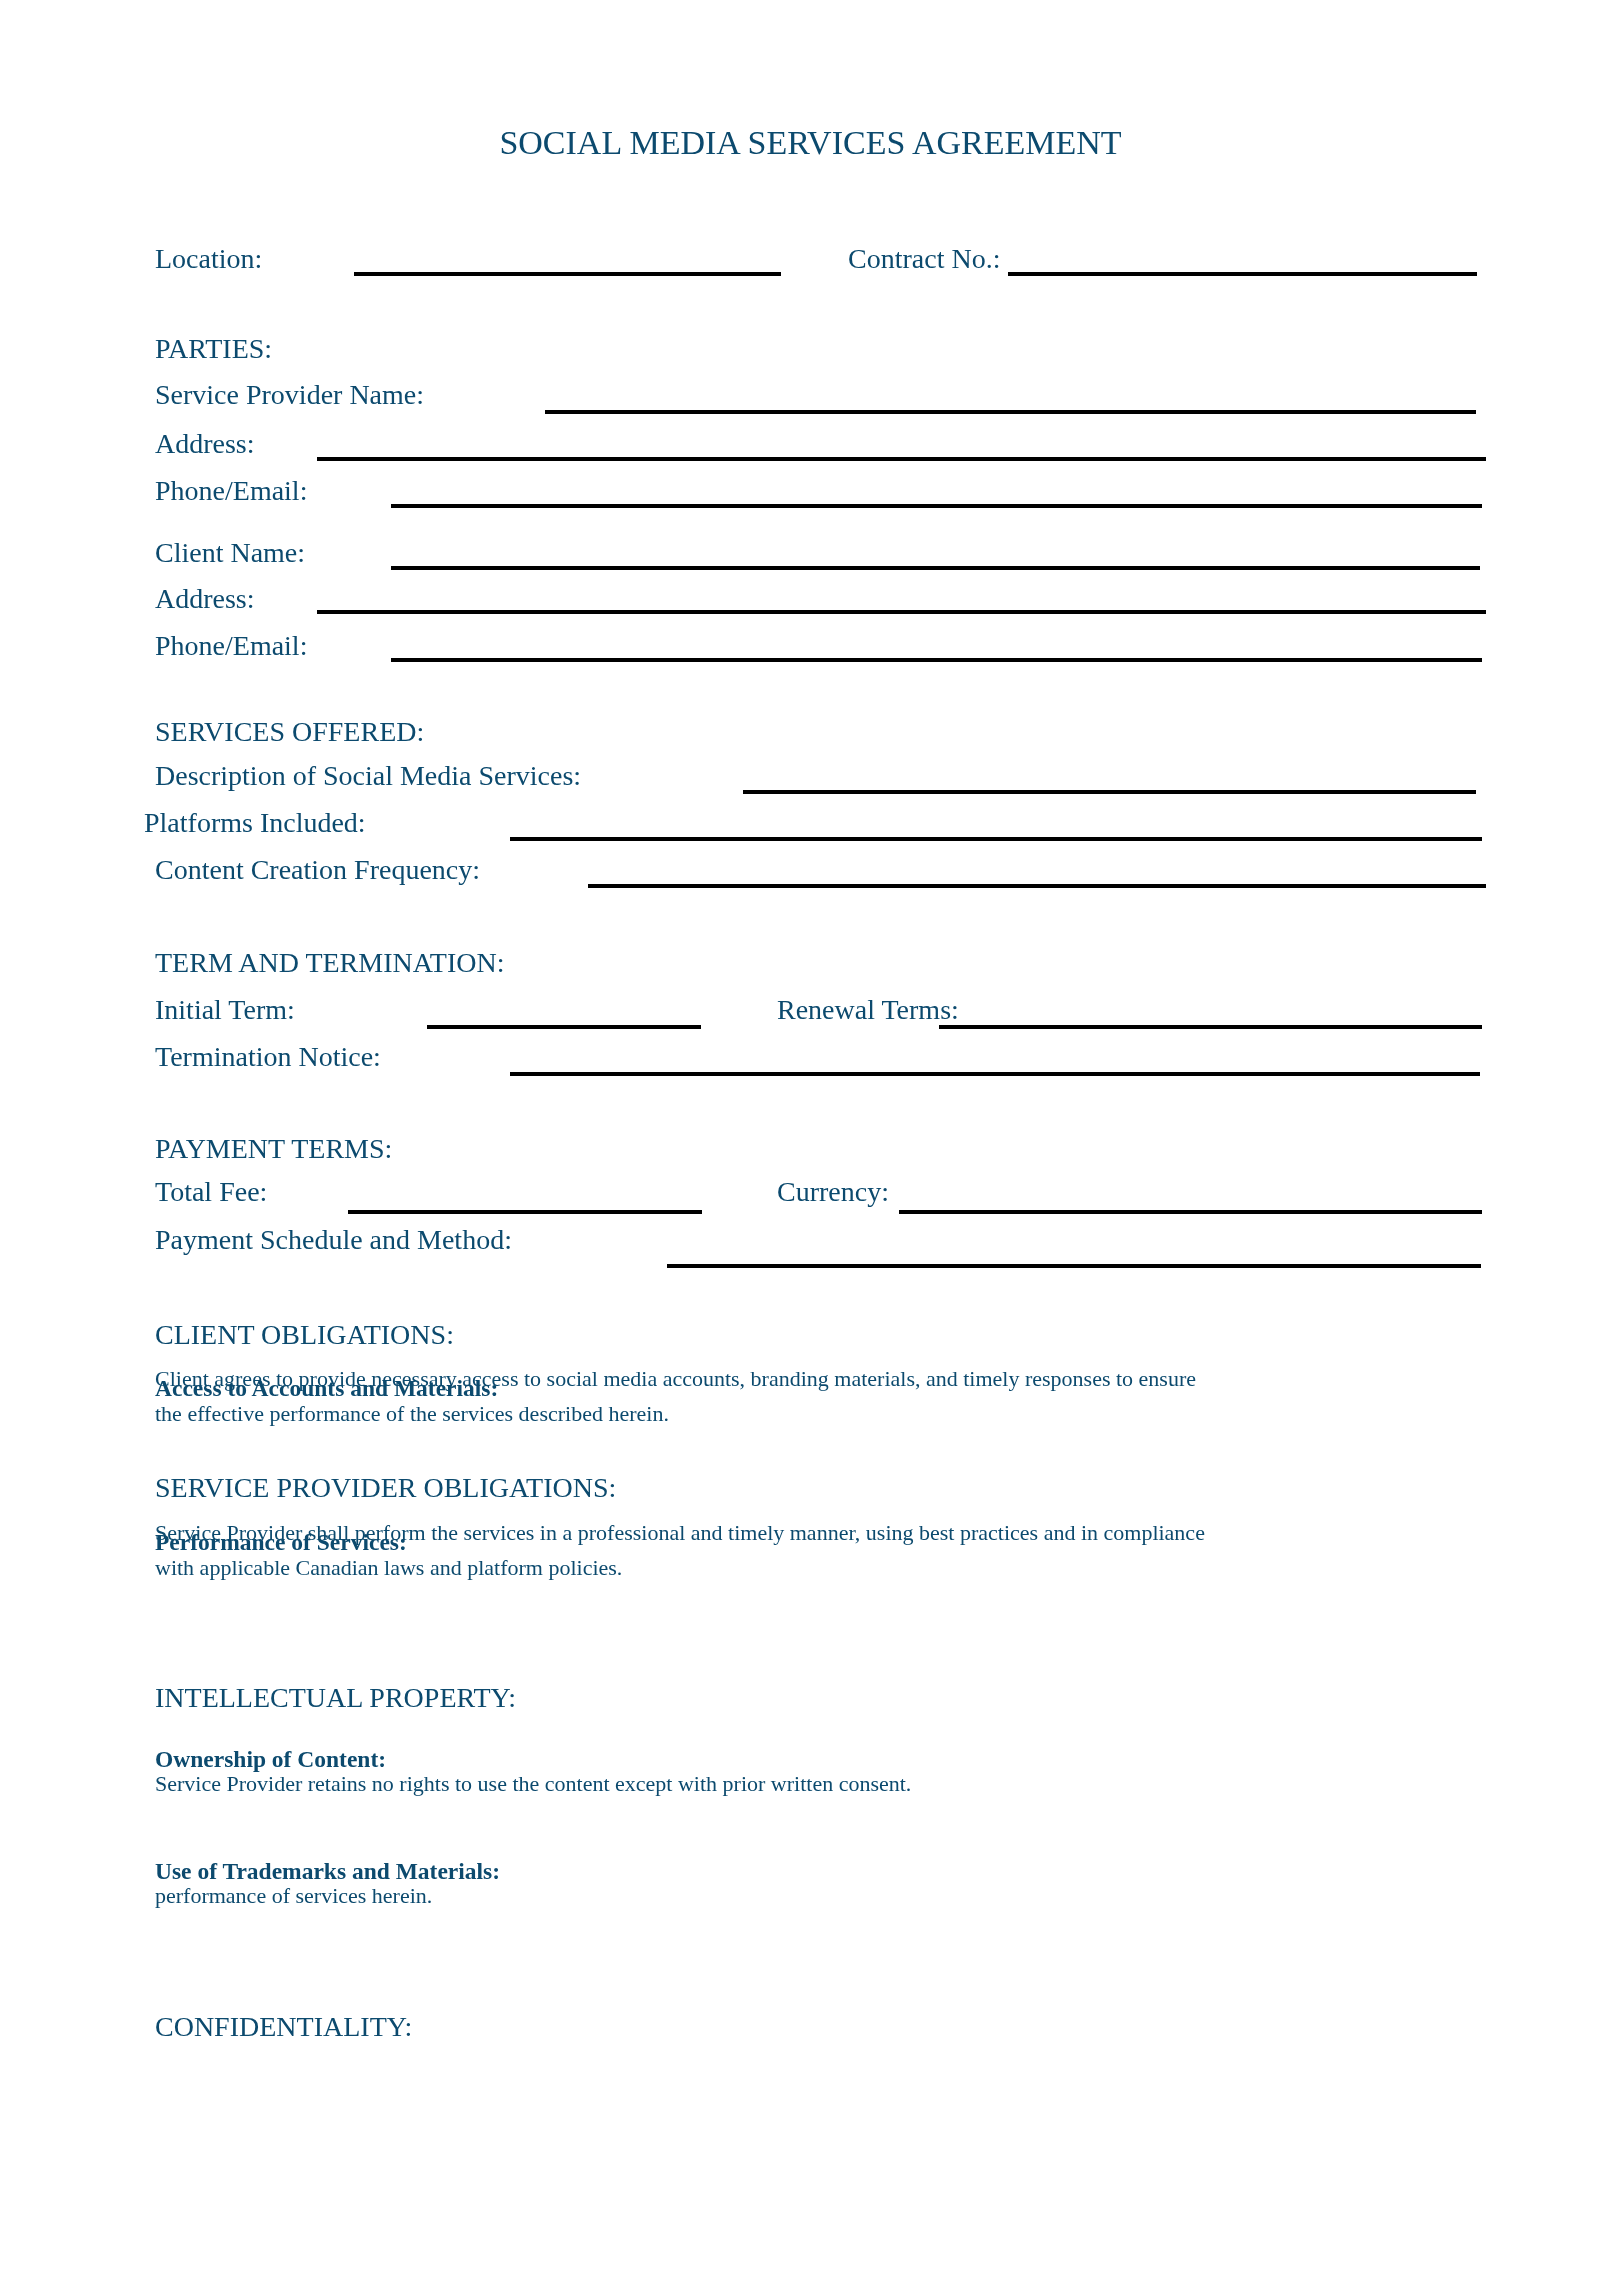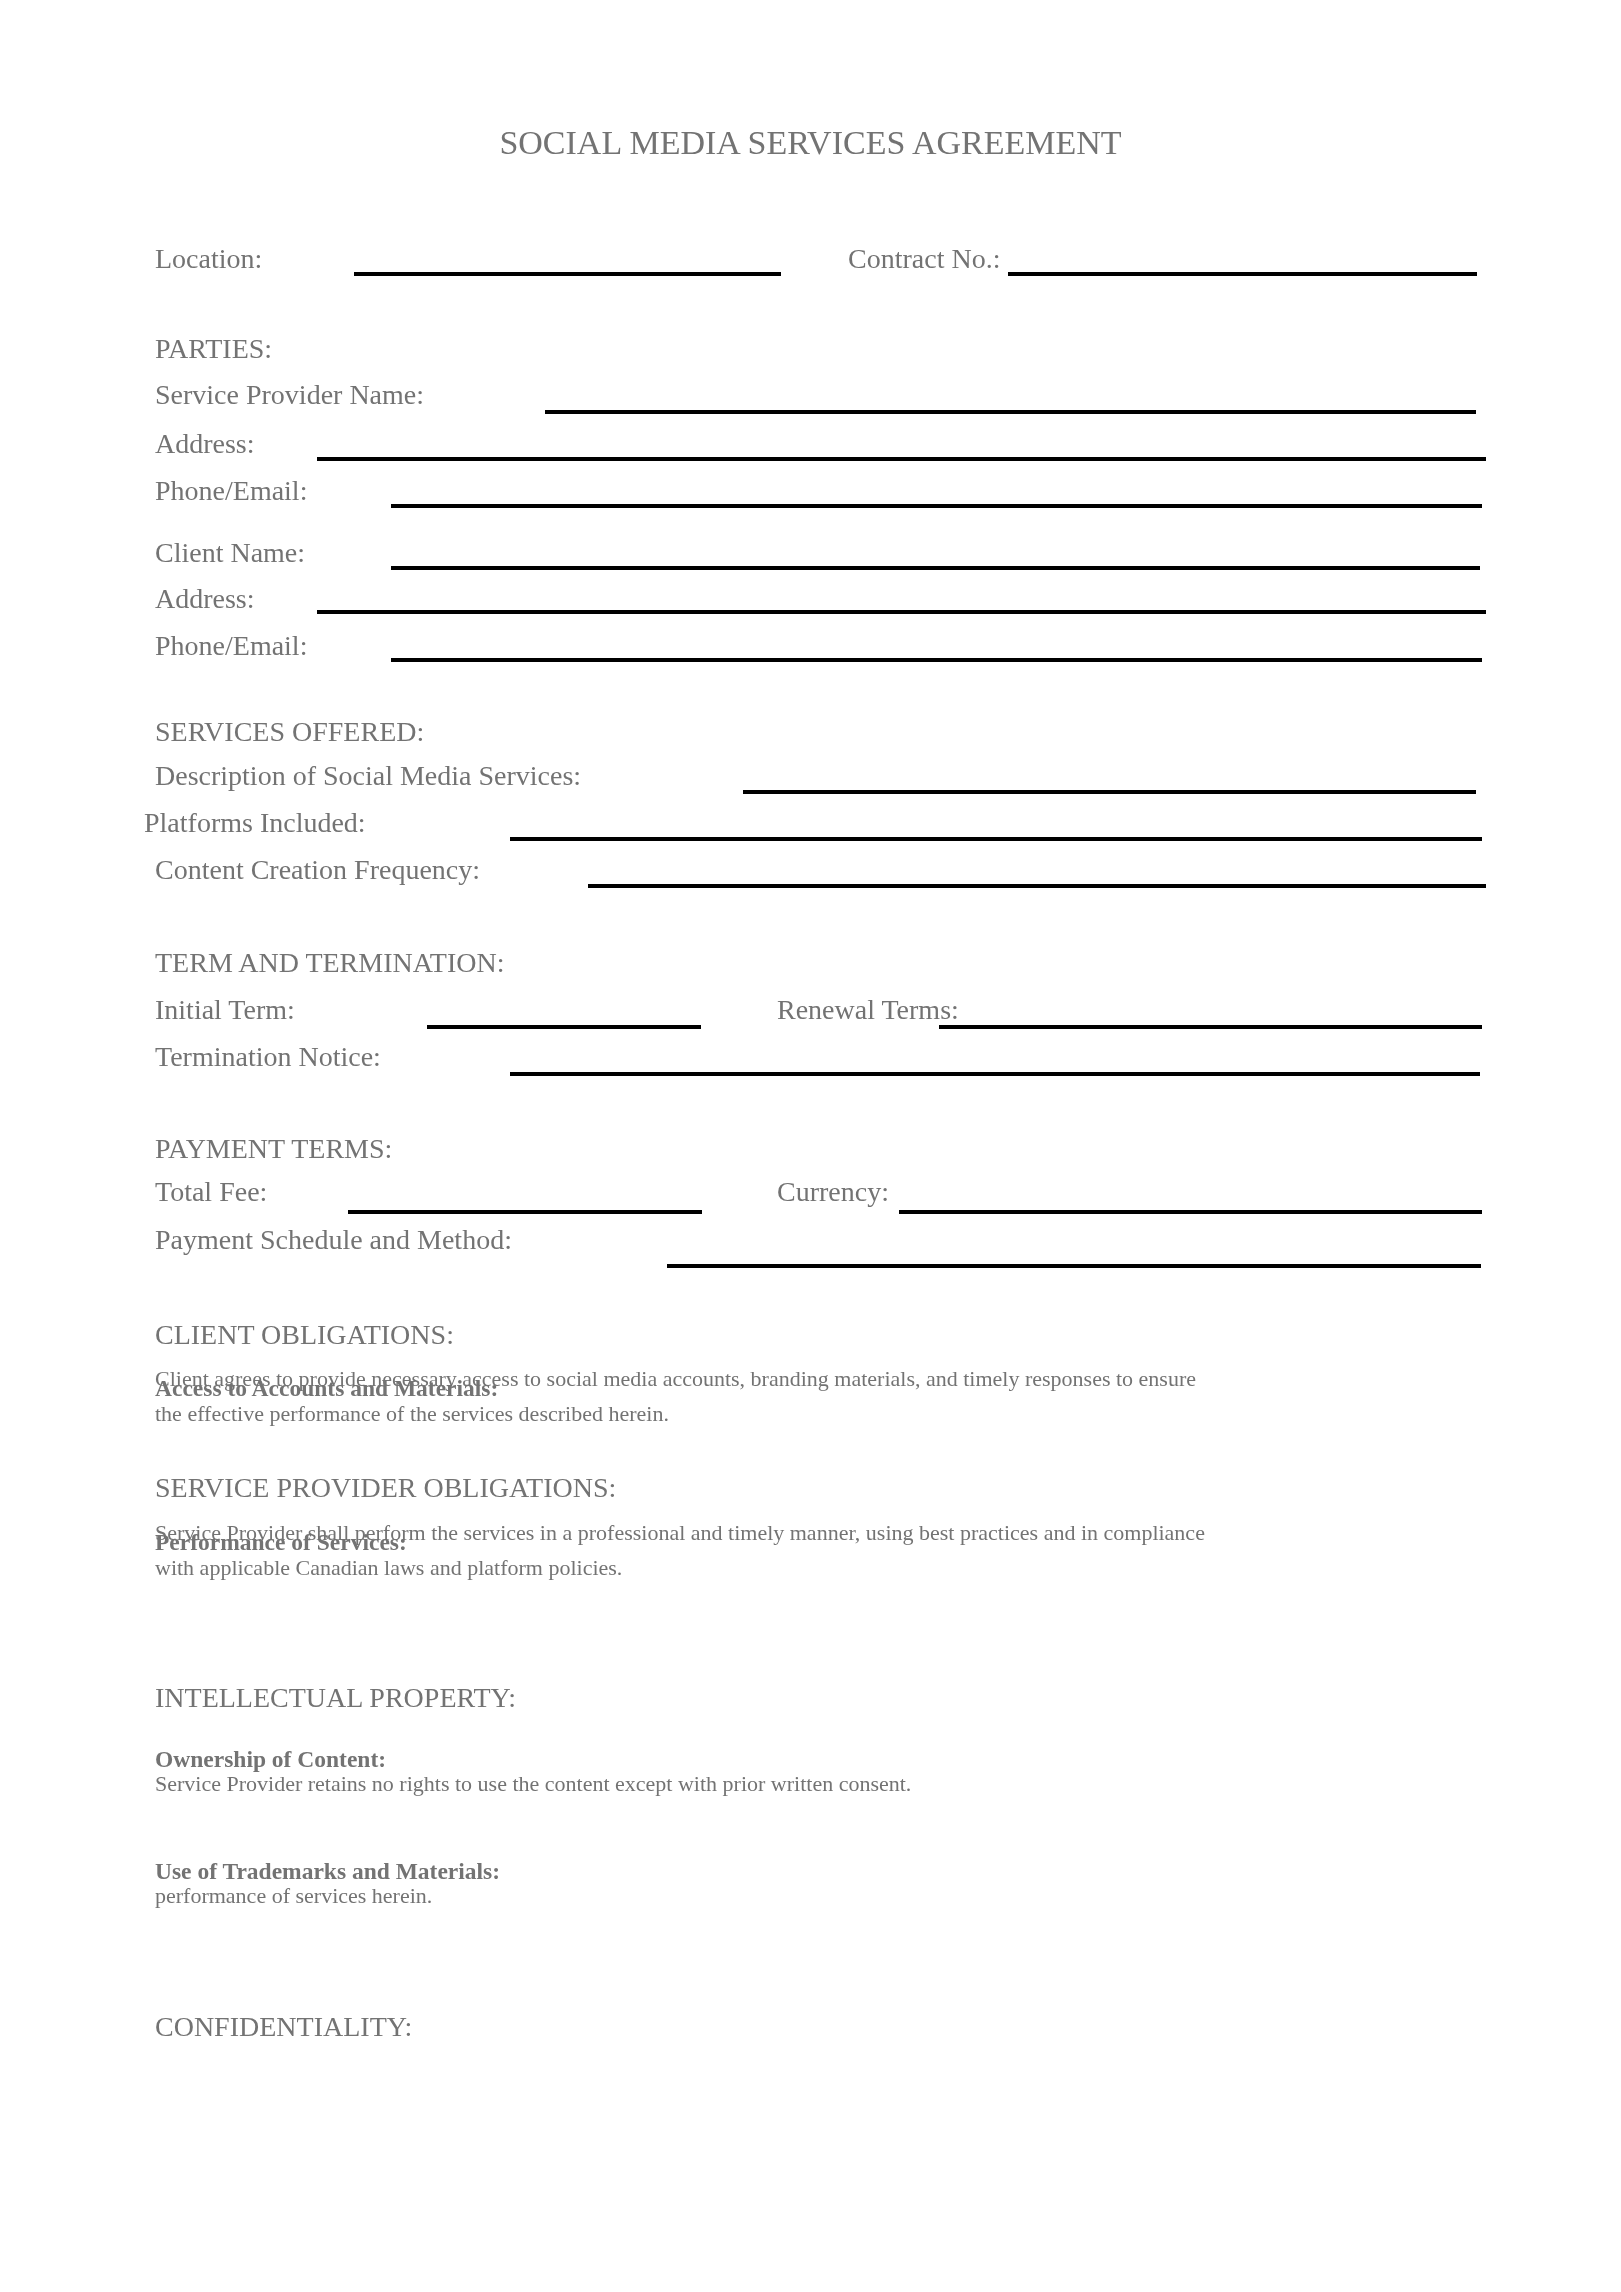--- a/index.html
+++ b/index.html
@@ -4,21 +4,21 @@
 <style>
   html,body{margin:0;padding:0;background:#ffffff;}
   .page{
     position:relative;
     width:1621px;height:2293px;
     background:#ffffff;
     font-family:"Liberation Serif", serif;
     color:#000000;
     overflow:hidden;
   }
-  .t{position:absolute;white-space:nowrap;color:#737373;line-height:1.15;}
+  .t{position:absolute;white-space:nowrap;color:#0c4a6e;line-height:1.15;}
   .title{font-size:34px;left:0;right:0;text-align:center;}
   .heading{font-size:28px;}
   .label{font-size:28px;}
   .body{font-size:22px;}
   .runin{font-size:23.5px;font-weight:bold;margin-top:9px;}
   .line{position:absolute;height:3.9px;background:#000000;}
 </style>
 </head>
 <body>
 

